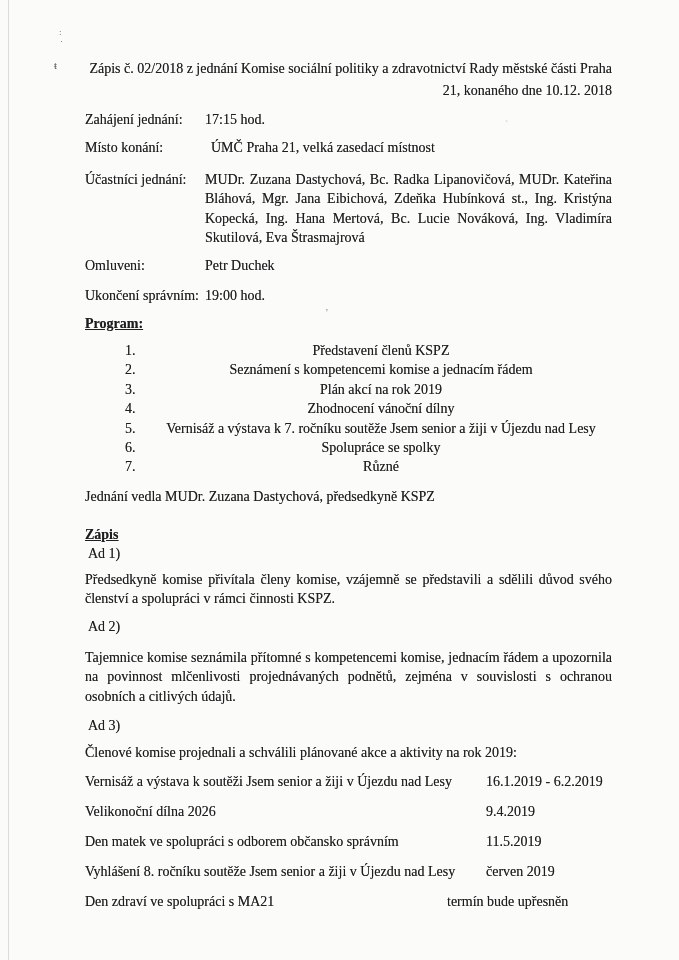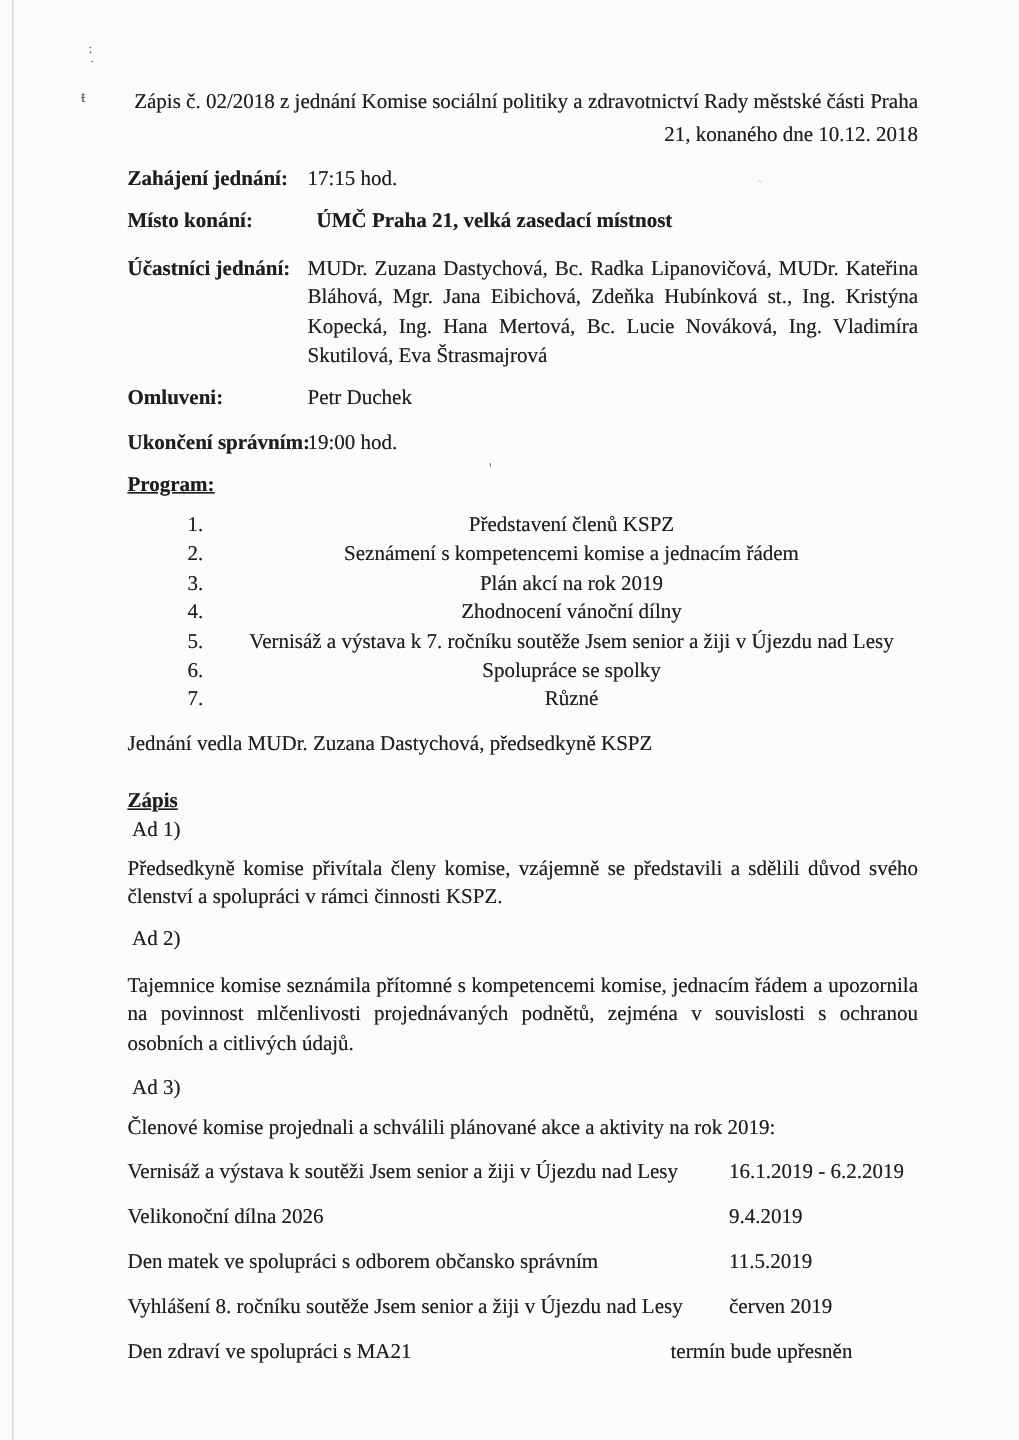--- a/index.html
+++ b/index.html
@@ -54,29 +54,29 @@
     width: 527px;
     text-align: right;
     line-height: 21.5px;
   }
   .meta-row {
     position: absolute;
     left: 0;
     width: 527px;
   }
   .meta-label {
-    font-weight: bold;
+    font-weight: normal;
   }
   .meta-value {
     position: absolute;
     left: 120px;
     top: 0;
     white-space: nowrap;
   }
-  .meta-value.indent-sm { left: 126px; font-weight: bold; }
+  .meta-value.indent-sm { left: 126px; }
   .meta-value-block {
     position: absolute;
     left: 120px;
     top: 0;
     width: 407px;
     text-align: justify;
     white-space: normal;
   }
   .heading {
     position: absolute;

